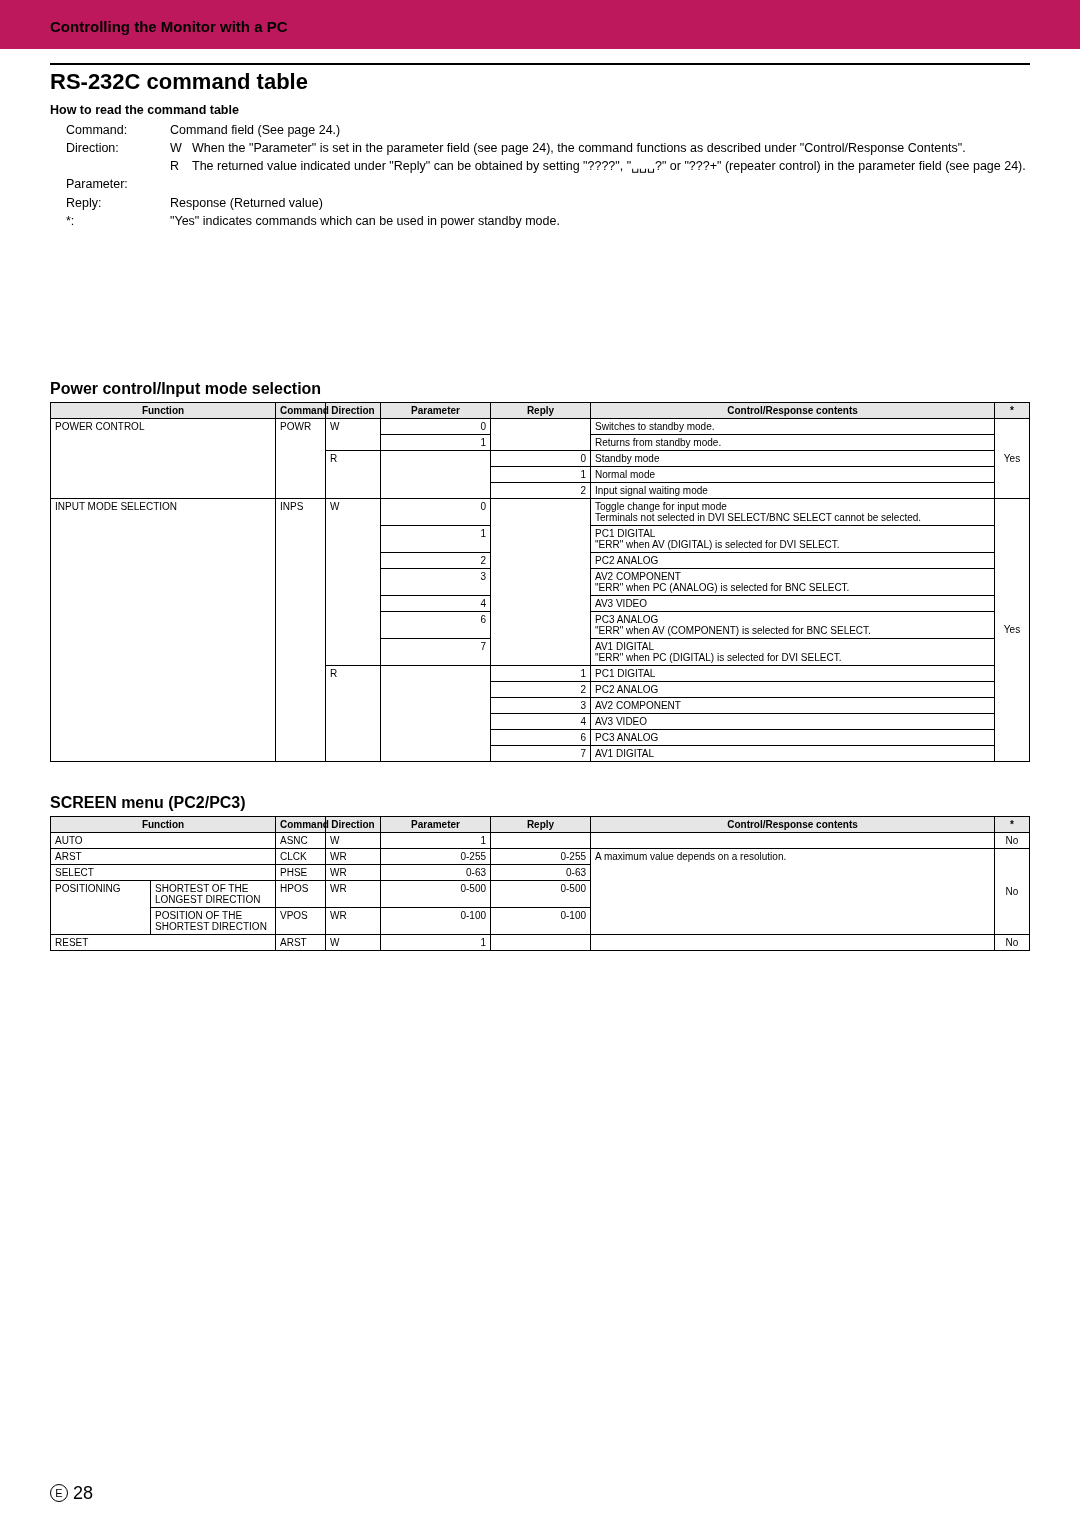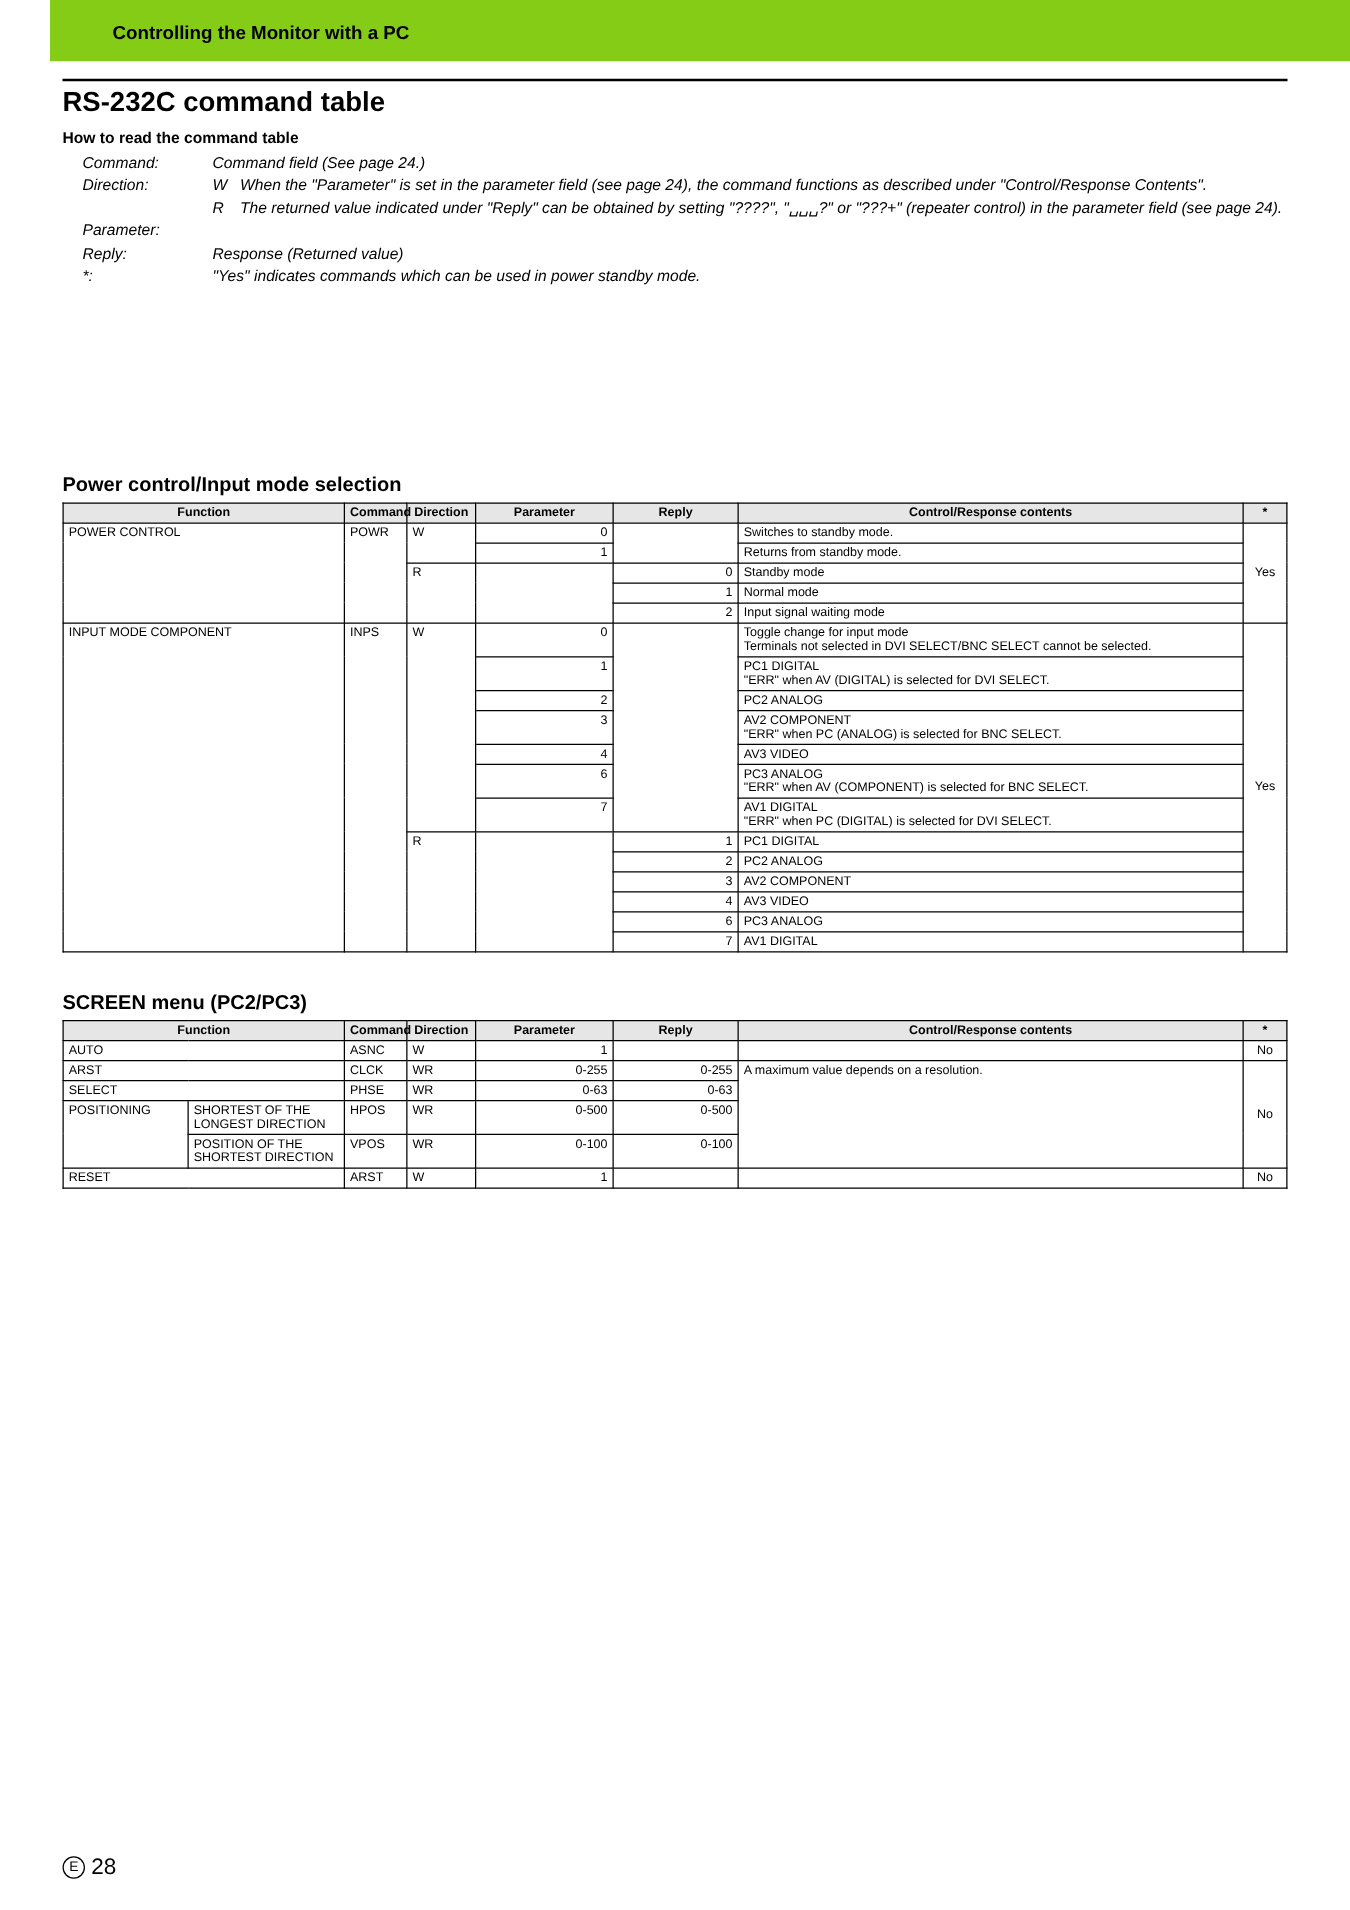--- a/index.html
+++ b/index.html
@@ -6,23 +6,22 @@
   body {
     font-family: Arial, Helvetica, sans-serif;
     width: 1080px;
     height: 1528px;
     background: #fff;
     color: #000;
     font-size: 12px;
     position: relative;
   }
   .header-band {
-    background: #84cc16;
+    background: #be185d;
     padding: 18px 50px 14px 50px;
-    margin-left: 40px;
   }
   .header-title {
     font-weight: bold;
     font-size: 15px;
     color: #000;
   }
   .content {
     padding: 0 50px;
   }
   hr.thick {
@@ -33,21 +32,21 @@
   .main-title {
     font-size: 22px;
     font-weight: bold;
     margin: 4px 0 8px 0;
   }
   .howto-heading {
     font-weight: bold;
     font-size: 12.5px;
     margin-bottom: 4px;
   }
-  .defs { font-size: 12.5px; line-height: 1.45; font-style: italic; }
+  .defs { font-size: 12.5px; line-height: 1.45; }
   .defs .row { display: flex; }
   .defs .label { width: 120px; flex-shrink: 0; padding-left: 16px; }
   .defs .val { flex: 1; }
   .defs .sub { display: flex; }
   .defs .sub .lead { width: 22px; flex-shrink: 0; }
   .defs .sub .txt { flex: 1; }
   .section-heading {
     font-size: 16px;
     font-weight: bold;
     margin: 32px 0 4px 0;
@@ -187,21 +186,21 @@
       <tr>
         <td class="num">1</td>
         <td>Normal mode</td>
       </tr>
       <tr>
         <td class="num">2</td>
         <td>Input signal waiting mode</td>
       </tr>
 
       <tr>
-        <td rowspan="13">INPUT MODE COMPONENT</td>
+        <td rowspan="13">INPUT MODE SELECTION</td>
         <td rowspan="13">INPS</td>
         <td rowspan="7">W</td>
         <td class="num">0</td>
         <td rowspan="7"></td>
         <td style="white-space:pre-line">Toggle change for input mode
 Terminals not selected in DVI SELECT/BNC SELECT cannot be selected.</td>
         <td rowspan="13" class="center">Yes</td>
       </tr>
       <tr>
         <td class="num">1</td>

